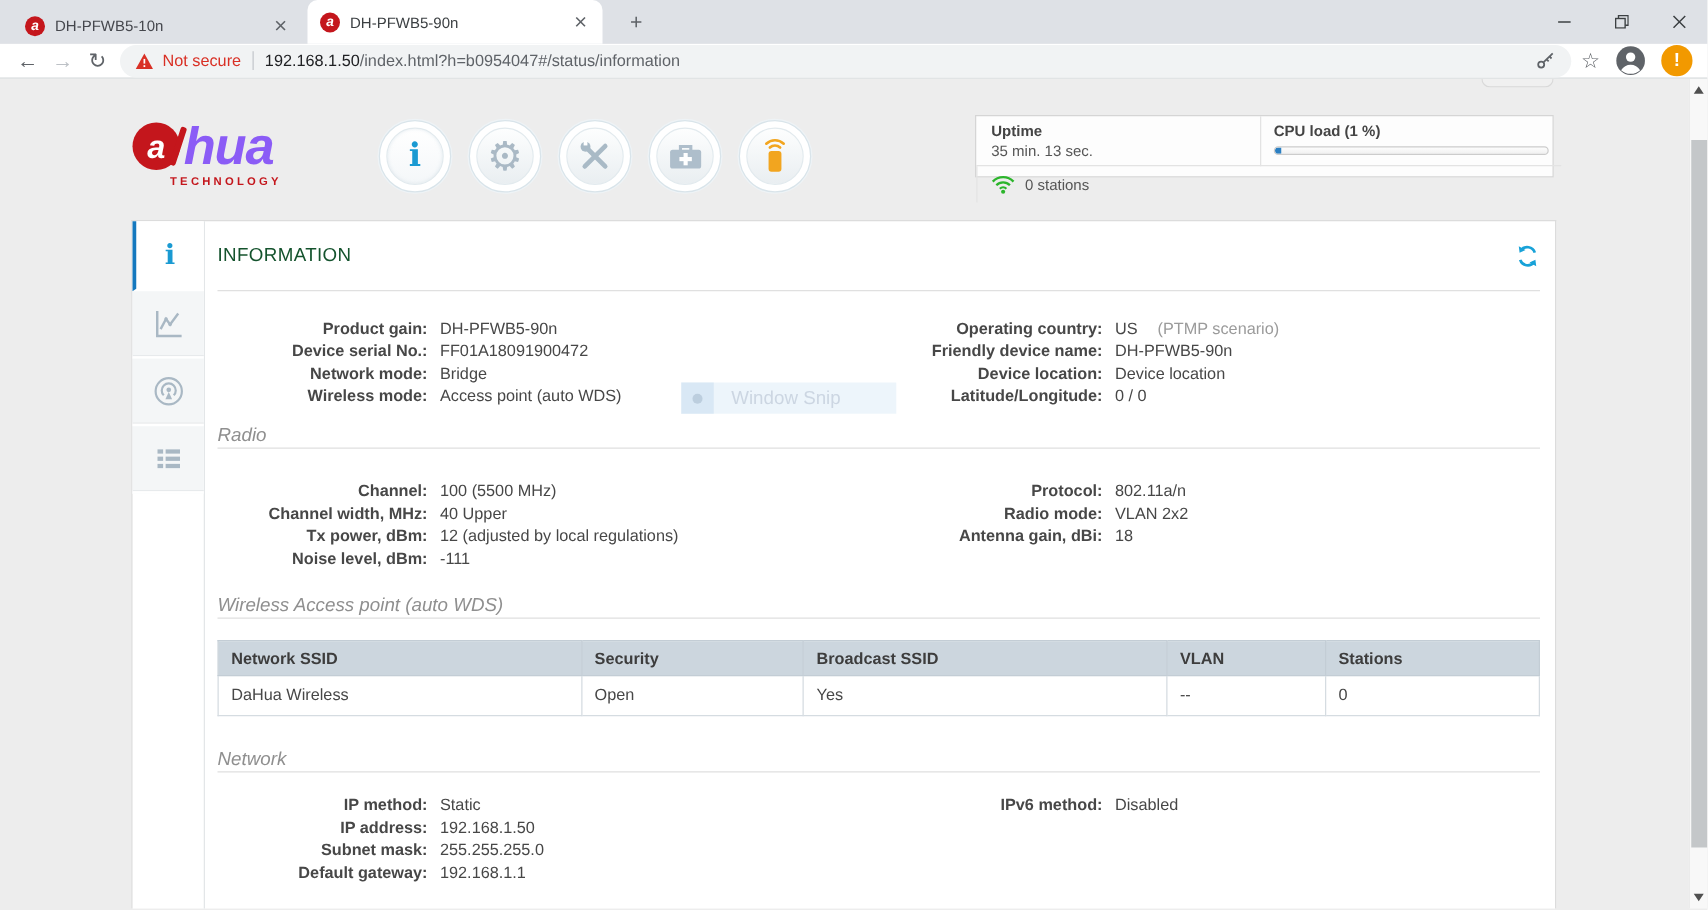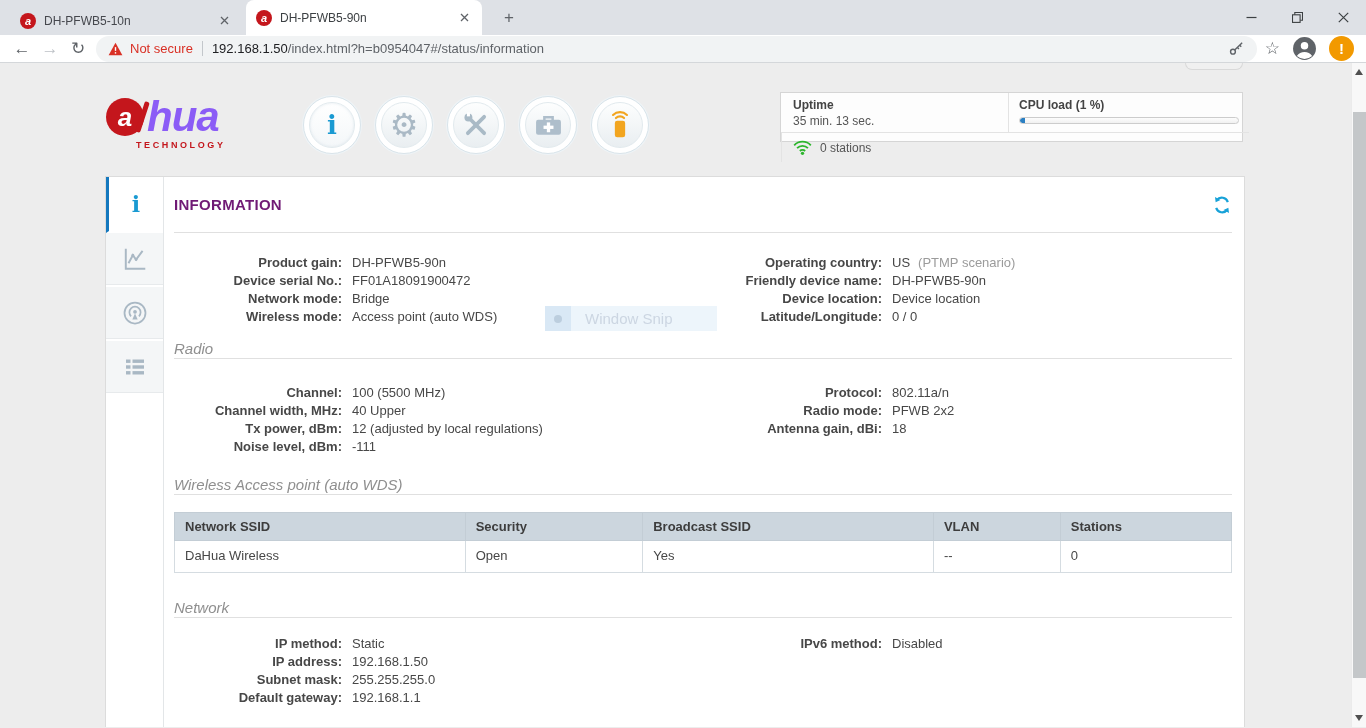--- a/index.html
+++ b/index.html
@@ -72,21 +72,21 @@
   .eth-val, .stations { font-size:12px; color:#555; }
 
   
   .card { position:absolute; left:105px; top:113px; width:1140px; height:551px; background:#fff; border:1px solid #dcdcdc; border-bottom:none; display:flex; }
   .side { width:58px; flex:0 0 58px; border-right:1px solid #e3e6e8; }
   .side-item { height:54px; display:flex; align-items:center; justify-content:center; background:#f4f6f7; border-bottom:2px solid #fff; box-shadow:inset 0 -1px 0 #e7eaec; cursor:pointer; }
   .side-item.active { height:56px; background:#fff; border-left:3px solid #1478be; box-shadow:none; }
 
   .main { flex:1; padding:0 12px 0 10px; position:relative; }
   .content-head { height:55px; display:flex; align-items:center; justify-content:space-between; }
-  .page-title { font-size:15px; font-weight:bold; color:#701a75; letter-spacing:.3px; }
+  .page-title { font-size:15px; font-weight:normal; color:#14532d; letter-spacing:.3px; }
   .hrline { border-bottom:1px solid #e0e0e0; }
 
   .fgrid { display:grid; grid-template-columns:530px 1fr; padding-top:21px; }
   .frow { display:flex; line-height:18px; font-size:13px; }
   .flabel { width:168px; text-align:right; font-weight:bold; color:#474747; flex:0 0 168px; }
   .fgrid .col.r .flabel { width:178px; flex:0 0 178px; }
   .fvalue { margin-left:10px; color:#474747; }
   .fmuted { color:#9b9b9b; }
 
   .sect { margin-top:14px; font-size:15px; font-style:italic; color:#8f8f8f; padding-bottom:1px; border-bottom:1px solid #e0e0e0; }
@@ -320,21 +320,21 @@
             </div>
           <div class="frow">
               <span class="flabel">Wireless mode:</span>
               <span class="fvalue">Access point (auto WDS)</span>
             </div>
         </div>
         <div class="col r">
           <div class="frow">
               <span class="flabel">Operating country:</span>
               <span class="fvalue">US</span>
-              <span class="fvalue fmuted" style="margin-left:8px;">(PTMP scenario)</span>
+              <span class="fvalue fmuted" style="margin-left:16px;">(PTMP scenario)</span>
             </div>
           <div class="frow">
               <span class="flabel">Friendly device name:</span>
               <span class="fvalue">DH-PFWB5-90n</span>
             </div>
           <div class="frow">
               <span class="flabel">Device location:</span>
               <span class="fvalue">Device location</span>
             </div>
           <div class="frow">
@@ -364,21 +364,21 @@
               <span class="fvalue">-111</span>
             </div>
         </div>
         <div class="col r">
           <div class="frow">
               <span class="flabel">Protocol:</span>
               <span class="fvalue">802.11a/n</span>
             </div>
           <div class="frow">
               <span class="flabel">Radio mode:</span>
-              <span class="fvalue">PFWB 2x2</span>
+              <span class="fvalue">VLAN 2x2</span>
             </div>
           <div class="frow">
               <span class="flabel">Antenna gain, dBi:</span>
               <span class="fvalue">18</span>
             </div>
         </div>
       </div>
 
       <div class="sect wap">Wireless Access point (auto WDS)</div>
       <table class="wap">

